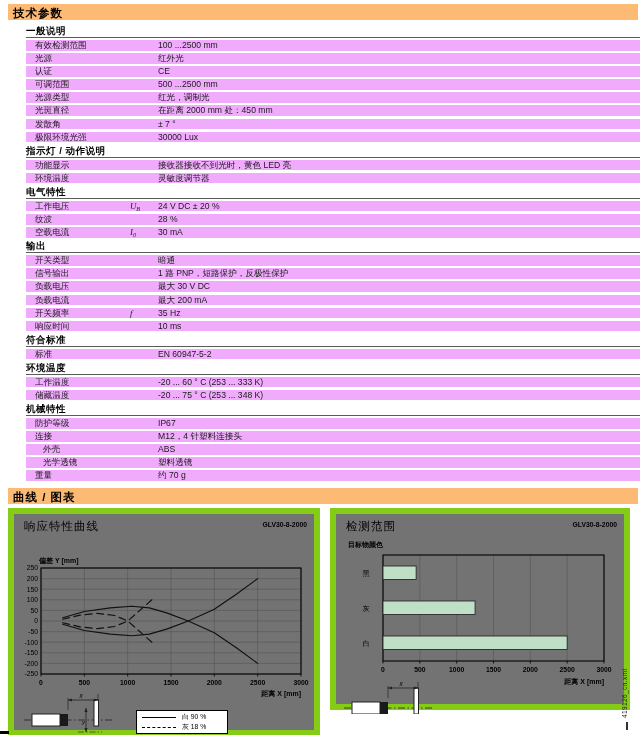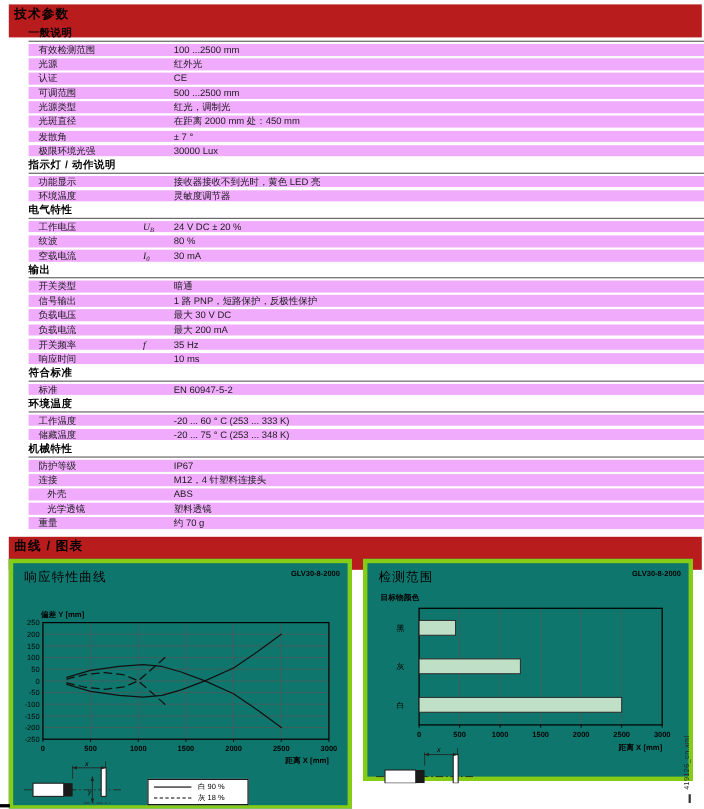--- a/index.html
+++ b/index.html
@@ -2,22 +2,22 @@
 <html><head>
 <meta charset="utf-8">
 <style>
   html,body{margin:0;padding:0;}
   body{
     width:640px;height:735px;position:relative;overflow:hidden;
     background:#ffffff;color:#111;
     font-family:"Liberation Sans","DejaVu Sans",sans-serif;
   }
   .hbar{
-    position:absolute;left:8px;width:630px;height:30px;
-    background:#b91c1c;color:#000;
+    position:absolute;left:8px;width:630px;height:16px;
+    background:#fdba74;color:#000;
     font-weight:bold;font-size:11.5px;line-height:18px;
     padding-left:5px;box-sizing:border-box;letter-spacing:1px;
   }
   #specs{position:absolute;left:26px;top:25px;width:630px;}
   .sec-title{
     font-weight:bold;font-size:9.5px;color:#000;
     height:10px;line-height:10px;padding:1px 0;
     border-bottom:1.2px solid #5a5a5a;margin-bottom:2px;letter-spacing:0.5px;
   }
   .spec-row{
@@ -25,21 +25,21 @@
     margin-bottom:2.6px;font-size:8.6px;line-height:10.5px;color:#1a1a1a;
   }
   .spec-row .lab{position:absolute;left:9px;white-space:nowrap;}
   .spec-row.indent .lab{left:17px;}
   .spec-row .sym{
     position:absolute;left:104px;font-style:italic;
     font-family:"Liberation Serif","DejaVu Serif",serif;font-size:8.8px;
   }
   .spec-row .sym sub{font-size:6px;vertical-align:-2px;}
   .spec-row .val{position:absolute;left:132px;white-space:nowrap;}
-  .panel{position:absolute;border:4px solid #84cc16;background:#0f766e;box-sizing:border-box;}
+  .panel{position:absolute;border:6px solid #84cc16;background:#737373;box-sizing:border-box;}
   #panel-left{left:8px;top:508px;width:312px;height:228px;}
   #panel-right{left:330px;top:508px;width:300px;height:202px;text-align:center;}
   .panel .ptitle{position:absolute;left:10px;top:5px;font-size:11.5px;color:#000;
     font-family:"Liberation Serif","DejaVu Serif",serif;letter-spacing:1px;}
   .panel .pmodel{position:absolute;right:7px;top:7px;font-size:6.8px;font-weight:bold;color:#000;}
   .panel svg{position:absolute;left:0;top:0;}
   .legend{
     position:absolute;left:122px;top:196px;width:92px;height:24px;
     border:1px solid #000;font-size:6.8px;color:#000;
     display:flex;flex-direction:column;justify-content:center;gap:2px;box-sizing:border-box;
@@ -105,21 +105,21 @@
       <span class="val">灵敏度调节器</span>
     </div>
     <div class="sec-title">电气特性</div>
     <div class="spec-row">
       <span class="lab">工作电压</span>
       <span class="sym">U<sub>B</sub></span>
       <span class="val">24 V DC ± 20 %</span>
     </div>
     <div class="spec-row">
       <span class="lab">纹波</span>
-      <span class="val">80 %</span>
+      <span class="val">28 %</span>
     </div>
     <div class="spec-row">
       <span class="lab">空载电流</span>
       <span class="sym">I<sub>0</sub></span>
       <span class="val">30 mA</span>
     </div>
     <div class="sec-title">输出</div>
     <div class="spec-row">
       <span class="lab">开关类型</span>
       <span class="val">暗通</span>

